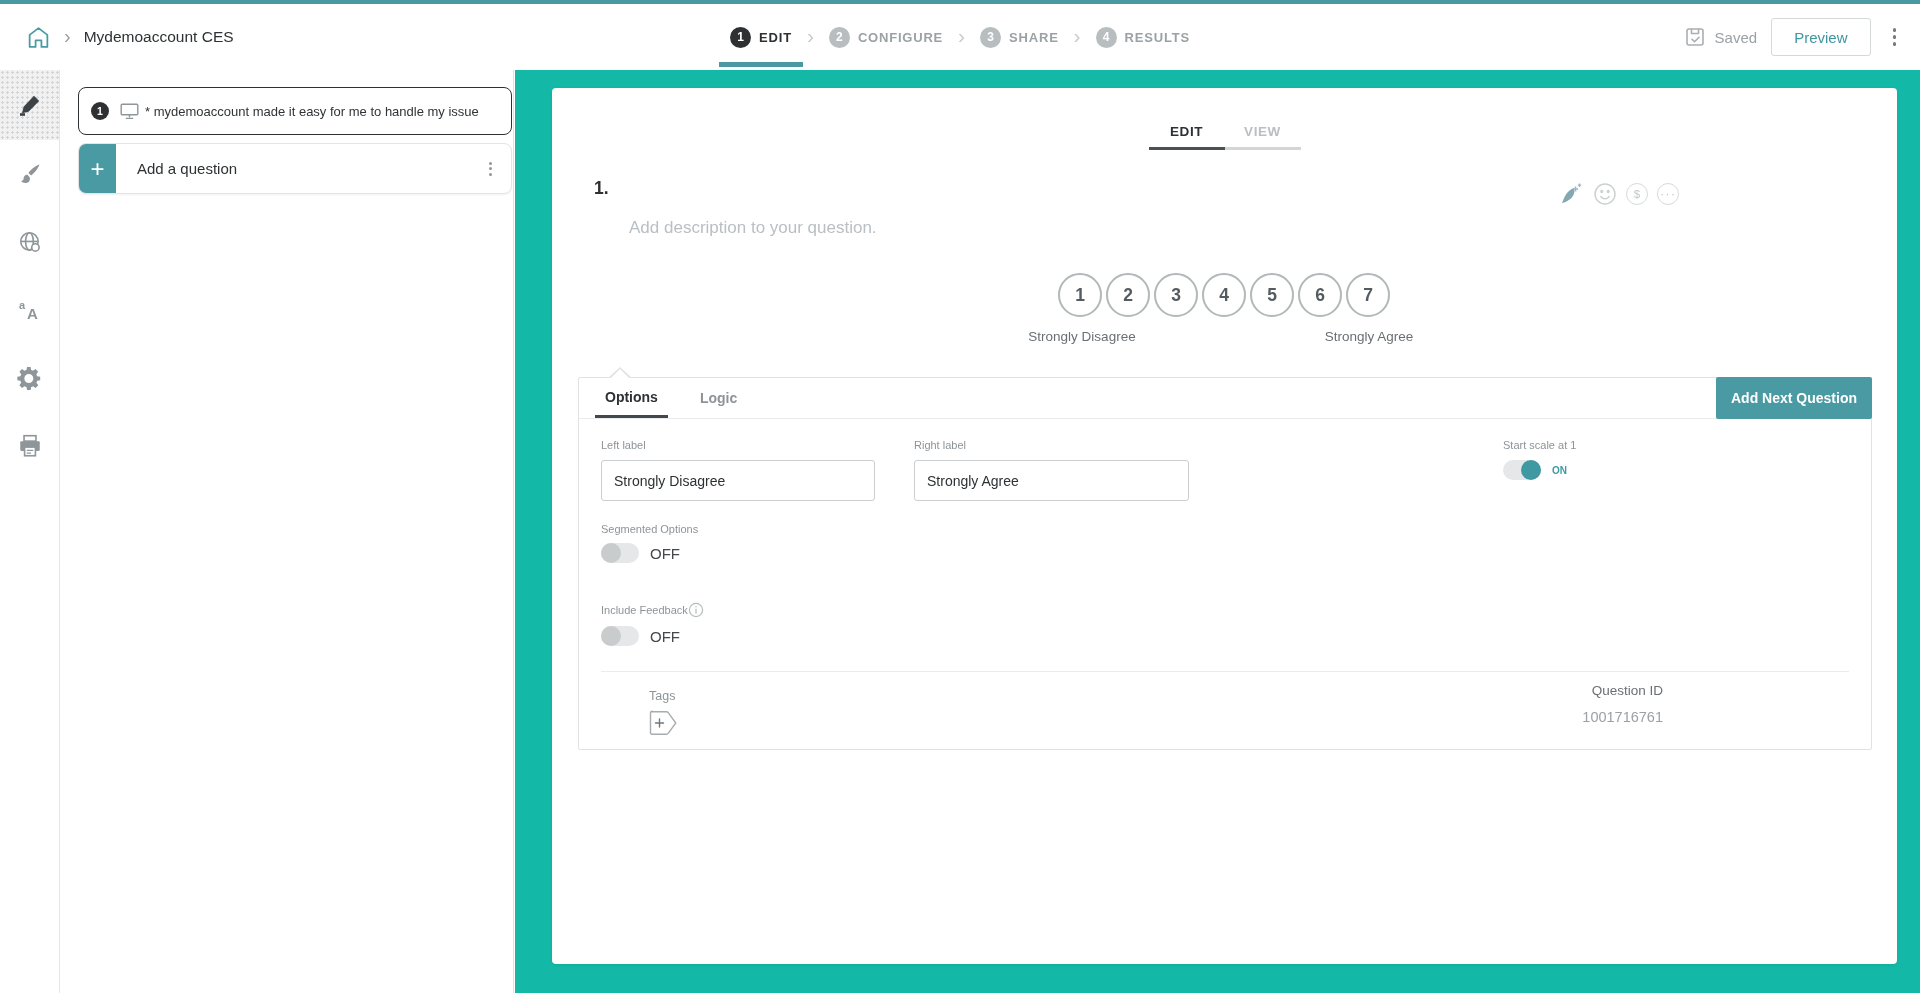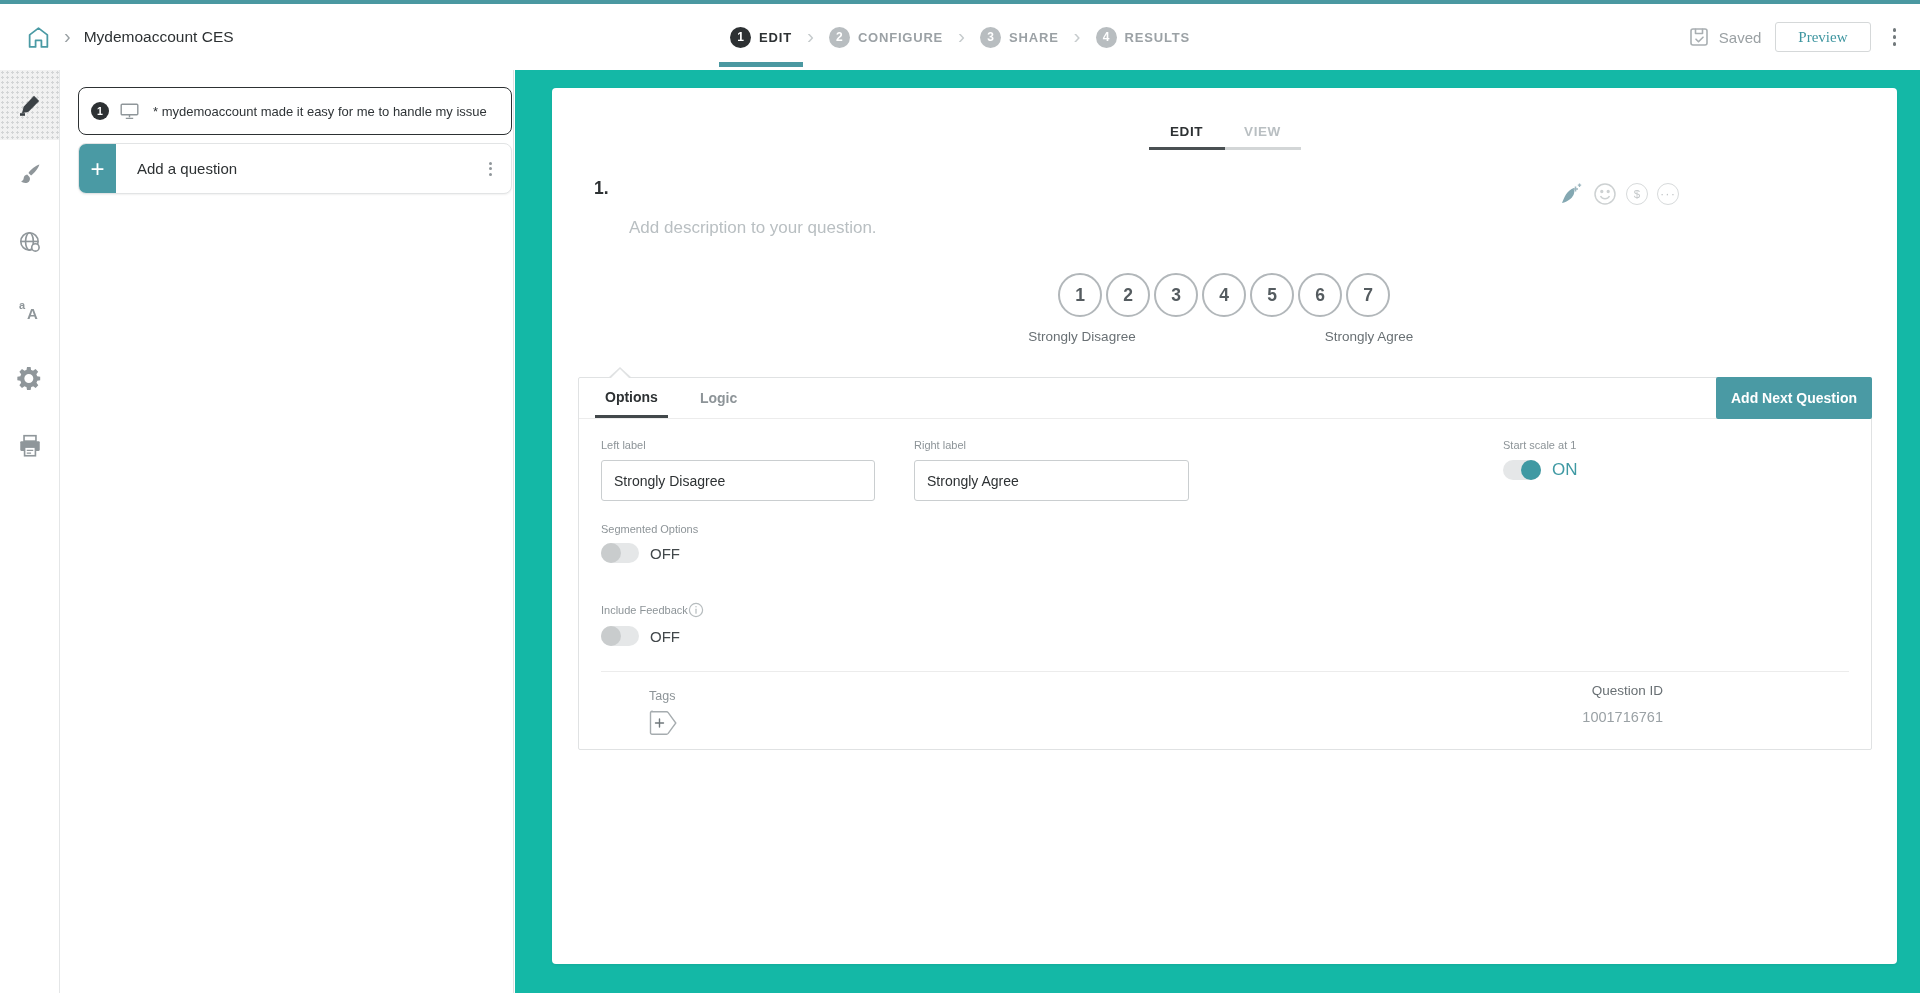--- a/index.html
+++ b/index.html
@@ -25,40 +25,40 @@
   .step-num { width:21px; height:21px; border-radius:50%; background:#b8bdc0; color:#fff; font-size:12px; font-weight:bold; display:flex; align-items:center; justify-content:center; }
   .step-label { font-size:13px; font-weight:bold; letter-spacing:.8px; color:#9ba1a5; }
   .step.active .step-num { background:#2d3133; }
   .step.active .step-label { color:#2d3133; }
   .step.active::after { content:""; position:absolute; left:-11px; right:-11px; top:35px; height:5px; background:#4a98a1; }
   .step-sep { font-size:21px; color:#c6cbcd; line-height:1; padding-bottom:3px; }
 
   .hdr-right { position:absolute; right:16px; top:0; bottom:0; display:flex; align-items:center; gap:14px; }
   .saved-wrap { display:flex; align-items:center; gap:8px; }
   .saved-text { font-size:15px; color:#9ba1a4; }
-  .preview-btn { background:#fff; border:1px solid #d5d8d9; border-radius:3px; height:30px; padding:0 22px; font-size:15px; color:#3f96a0; font-family:Liberation Serif, serif; cursor:pointer; }
+  .preview-btn { background:#fff; border:1px solid #d5d8d9; border-radius:3px; height:38px; padding:0 22px; font-size:15px; color:#3f96a0; font-family:Liberation Sans, sans-serif; cursor:pointer; }
   .kebab { display:flex; flex-direction:column; gap:3.5px; padding:6px 8px; cursor:pointer; }
   .kebab i { width:3.5px; height:3.5px; border-radius:50%; background:#72797c; }
 
   
   .rail { position:absolute; left:0; top:70px; bottom:0; width:60px; background:#fff; border-right:1px solid #e4e6e7; z-index:5; }
   .rail-item { height:68px; display:flex; align-items:center; justify-content:center; cursor:pointer; }
   .rail-item.active {
     height:70px;
     background-color:#f1f1f1;
     background-image: radial-gradient(circle, #d2d4d5 1.1px, transparent 1.2px);
     background-size:5px 5px;
   }
 
   
   .qpanel { position:absolute; left:60px; top:70px; width:454px; bottom:0; background:#fff; border-right:1px solid #dfe1e2; z-index:4; }
   .q-item { position:absolute; left:18px; top:17px; width:434px; height:48px; border:1.5px solid #2d3133; border-radius:8px; background:#fff; display:flex; align-items:center; cursor:pointer; }
   .q-item-num { width:18px; height:18px; border-radius:50%; background:#2d3133; color:#fff; font-size:10.5px; font-weight:bold; display:flex; align-items:center; justify-content:center; margin-left:12px; flex:none; }
   .q-item-icon { margin-left:11px; display:flex; }
-  .q-item-text { margin-left:14px; font-size:13px; color:#2f3437; white-space:nowrap; }
+  .q-item-text { margin-left:6px; font-size:13px; color:#2f3437; white-space:nowrap; }
   .add-card { position:absolute; left:18px; top:73px; width:434px; height:51px; background:#fff; border:1px solid #e2e4e5; border-radius:8px; box-shadow:0 1px 2px rgba(0,0,0,.06); display:flex; align-items:center; cursor:pointer; }
   .add-plus { width:37px; height:49px; background:#4a9aa4; border-radius:7px 0 0 7px; display:flex; align-items:center; justify-content:center; color:#fff; font-size:24px; font-weight:300; flex:none; }
   .add-label { margin-left:21px; font-size:15px; color:#2d3133; }
   .add-kebab { margin-left:auto; margin-right:14px; display:flex; flex-direction:column; gap:2.5px; padding:5px; cursor:pointer; }
   .add-kebab i { width:3px; height:3px; border-radius:50%; background:#8f969a; }
 
   
   .main { position:absolute; left:515px; top:70px; right:0; bottom:0; background:#14b8a6; }
   .card { position:absolute; left:37px; top:18px; width:1345px; height:876px; background:#fff; border-radius:4px; box-shadow:0 1px 3px rgba(0,0,0,.07); }
 
@@ -95,21 +95,21 @@
   .fgroup { margin-right:39px; }
   .f-label { display:block; font-size:11px; color:#8d9498; margin-bottom:9px; }
   .text-input { width:274px; height:41px; border:1px solid #caced0; border-radius:3px; padding:0 12px; font-size:14px; color:#2d3133; font-family:inherit; background:#fff; }
   .text-input.right { width:275px; }
 
   .tgl-row { display:flex; align-items:center; gap:11px; }
   .toggle { width:38px; height:20px; border-radius:10px; background:#e5e7e8; position:relative; cursor:pointer; flex:none; }
   .toggle .knob { position:absolute; top:0; width:20px; height:20px; border-radius:50%; }
   .toggle.on .knob { right:0; background:#3f99a3; }
   .toggle.off .knob { left:0; background:#c9cccd; }
-  .tgl-state-on { font-size:17px; font-weight:normal; color:#3f99a3; }
+  .tgl-state-on { font-size:10px; font-weight:bold; color:#3f99a3; }
   .tgl-state-off { font-size:15px; color:#42484b; }
 
   .sec-seg { margin-top:22px; }
   .sec-seg .tgl-row, .sec-fb .tgl-row { margin-top:8px; }
   .sec-fb { margin-top:39px; }
   .fb-label-row { display:flex; align-items:center; gap:0; }
   .opt-div { margin-top:25px; border-top:1px solid #ececec; }
   .tags-row { margin-top:17px; position:relative;margin-left:48px; }
   .tags-label { font-size:12.5px; color:#8d9498; }
   .tag-btn { margin-top:7px; display:inline-block; cursor:pointer; }

